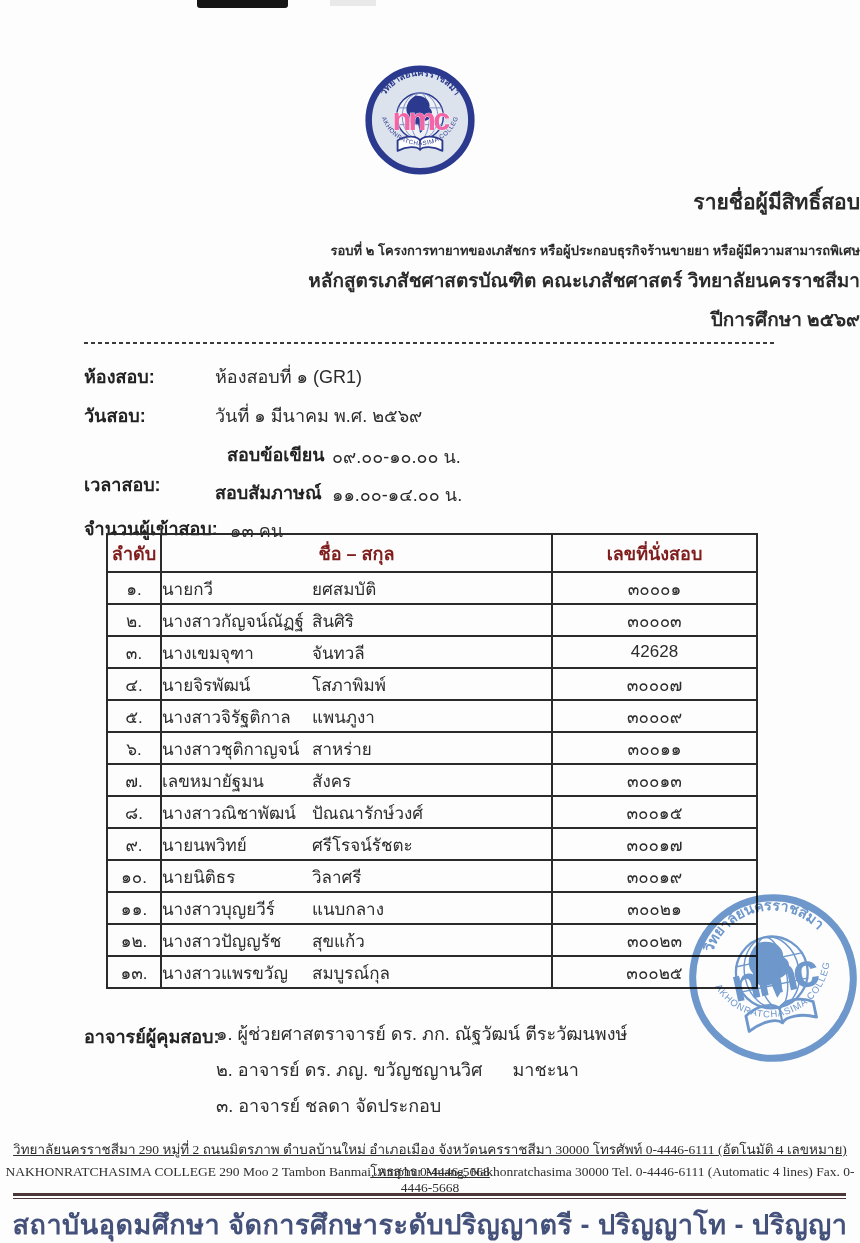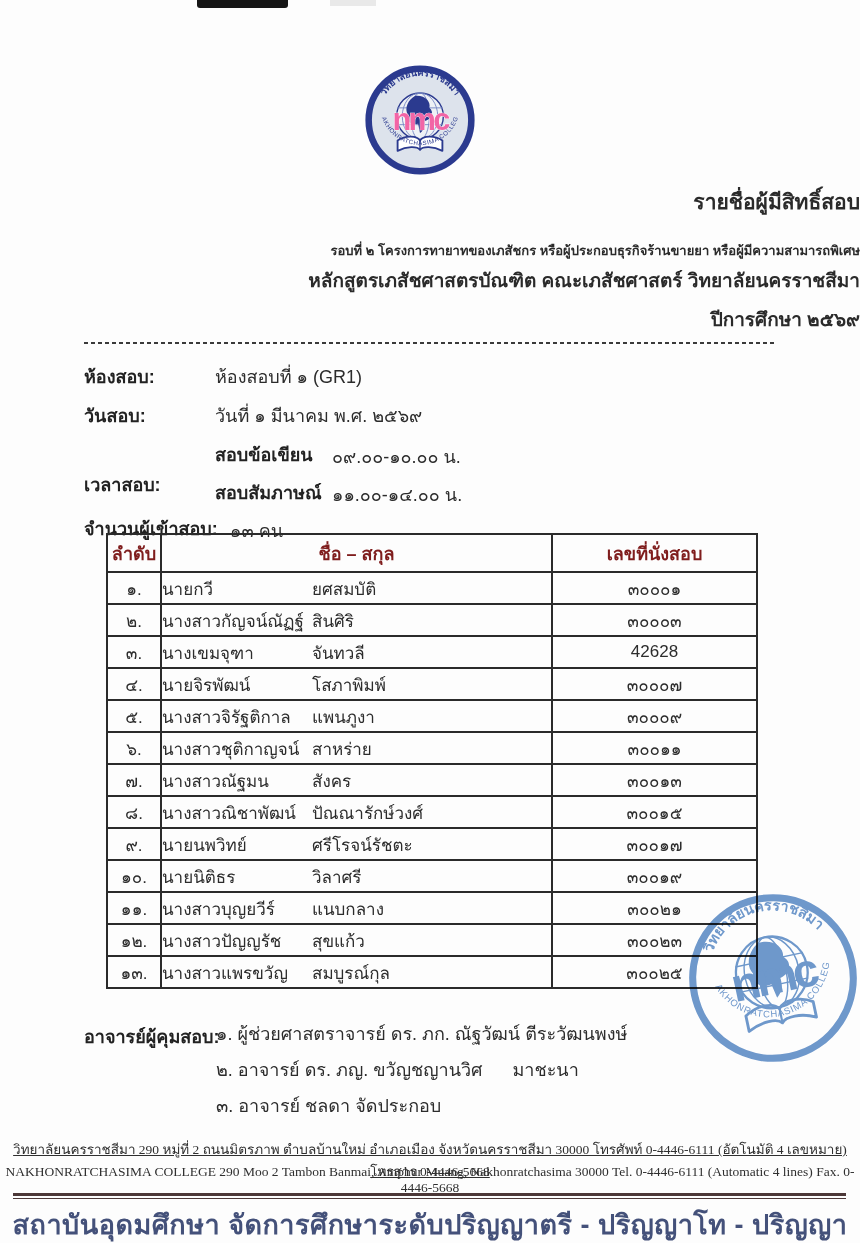--- a/index.html
+++ b/index.html
@@ -22,21 +22,21 @@
   .t3{top:265px;font-size:19px;}
   .t4{top:304px;font-size:19px;}
   
   .dash-rule{left:84px;top:342px;width:692px;height:2px;
     background:repeating-linear-gradient(90deg,#3a3a3a 0 4px,transparent 4px 7px);}
   
   .lbl{font-weight:bold;font-size:18px;color:#222;}
   .val{font-size:18px;color:#2c2c2c;}
   .i-room-l{left:84px;top:362px;}   .i-room-v{left:215px;top:362px;}
   .i-date-l{left:84px;top:401px;}   .i-date-v{left:215px;top:401px;}
-  .i-time-l{left:84px;top:440px;margin-top:30px;}   .i-writ-l{left:215px;top:440px;font-family:Liberation Serif, serif;}  .i-writ-v{left:332px;top:442px;}
+  .i-time-l{left:84px;top:440px;margin-top:30px;}   .i-writ-l{left:227px;top:440px;font-family:Liberation Serif, serif;}  .i-writ-v{left:332px;top:442px;}
   .i-int-l{left:215px;top:478px;}   .i-int-v{left:332px;top:480px;}
   .i-cnt-l{left:84px;top:514px;}    .i-cnt-v{left:230px;top:516px;}
   
   .roster{left:106px;top:533px;width:650px;border-collapse:collapse;table-layout:fixed;}
   .roster th,.roster td{border:2px solid #2b2b2b;padding:0;}
   .roster th{height:36px;font-size:18px;font-weight:bold;text-align:center;color:#7f1d1d;}
   .roster td{height:30px;font-size:17px;color:#2c2c2c;}
   .col-no{width:54px;} .col-name{width:391px;} .col-seat{width:205px;}
   .c-no{text-align:center;}
   .c-name{padding-left:12px;}
@@ -149,21 +149,21 @@
           <td class="c-name"><span class="fname">นางสาวจิรัฐติกาล</span><span class="lname">แพนภูงา</span></td>
           <td class="c-seat">๓๐๐๐๙</td>
         </tr>
         <tr>
           <td class="c-no">๖.</td>
           <td class="c-name"><span class="fname">นางสาวชุติกาญจน์</span><span class="lname">สาหร่าย</span></td>
           <td class="c-seat">๓๐๐๑๑</td>
         </tr>
         <tr>
           <td class="c-no">๗.</td>
-          <td class="c-name"><span class="fname">นางสาวณัฐมน</span><span class="lname">สังคร</span></td>
+          <td class="c-name"><span class="fname">เลขหมายัฐมน</span><span class="lname">สังคร</span></td>
           <td class="c-seat">๓๐๐๑๓</td>
         </tr>
         <tr>
           <td class="c-no">๘.</td>
           <td class="c-name"><span class="fname">นางสาวณิชาพัฒน์</span><span class="lname">ปัณณารักษ์วงศ์</span></td>
           <td class="c-seat">๓๐๐๑๕</td>
         </tr>
         <tr>
           <td class="c-no">๙.</td>
           <td class="c-name"><span class="fname">นายนพวิทย์</span><span class="lname">ศรีโรจน์รัชตะ</span></td>

